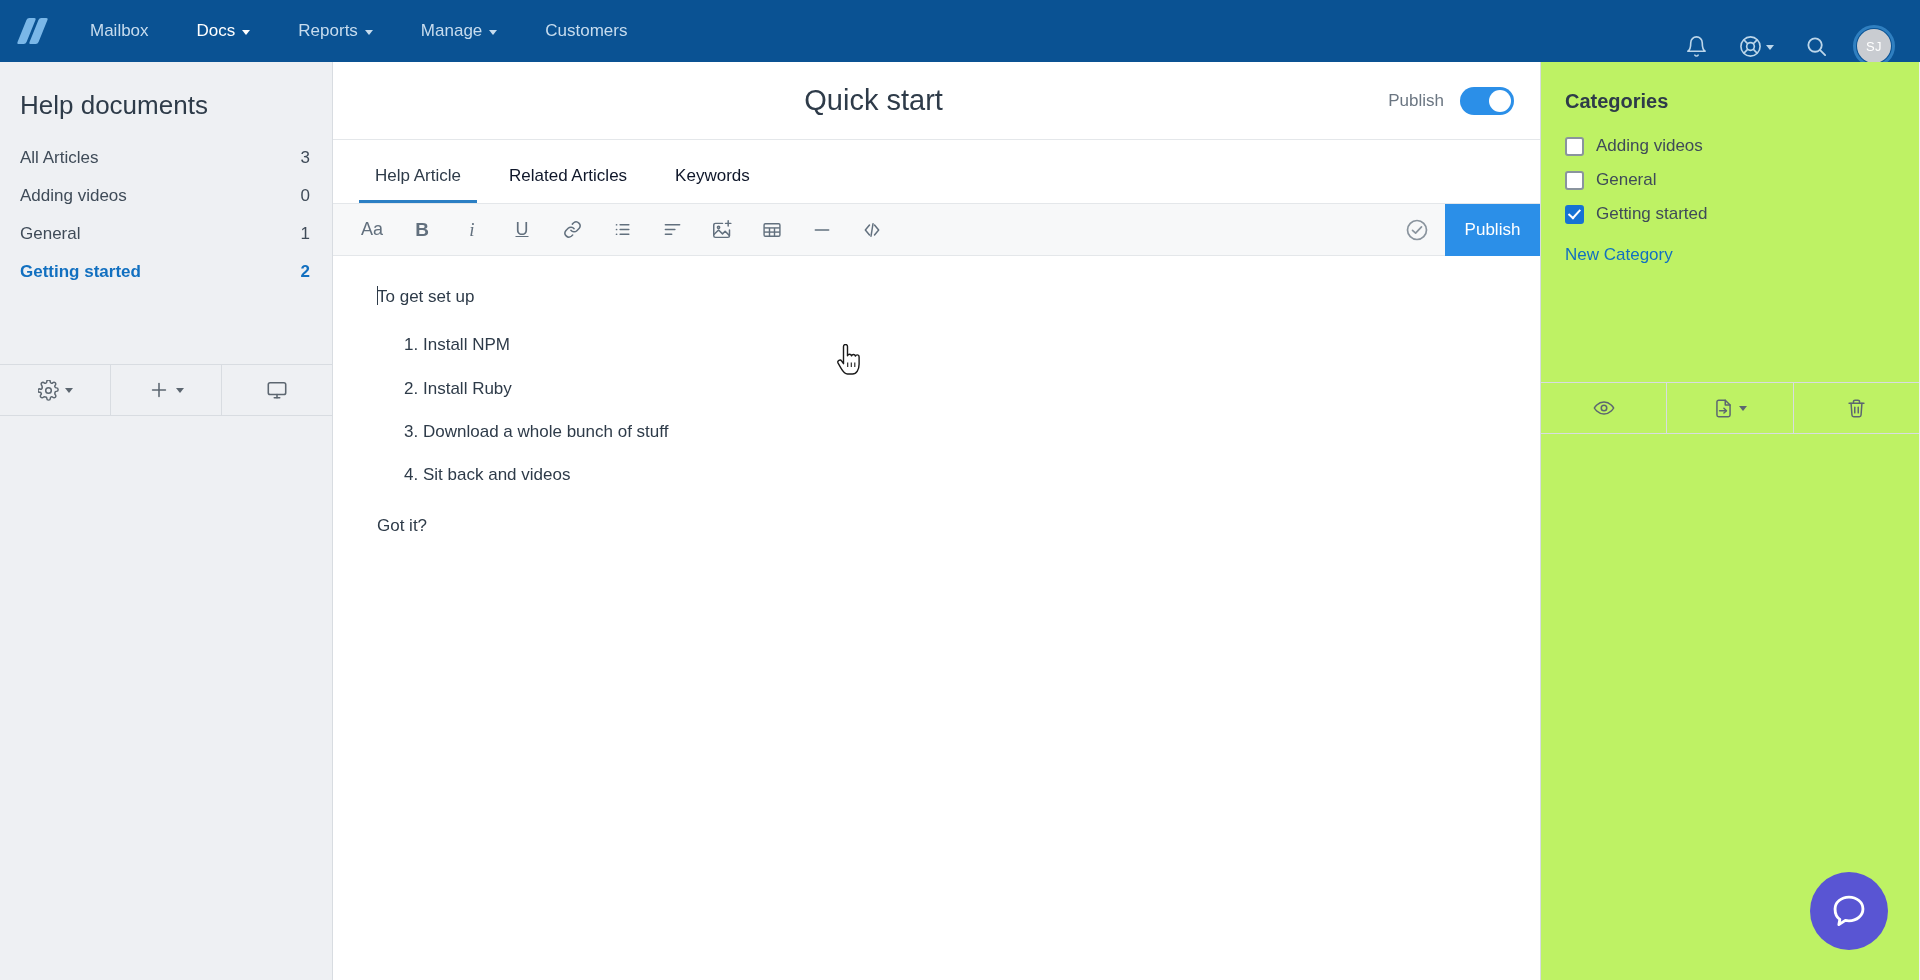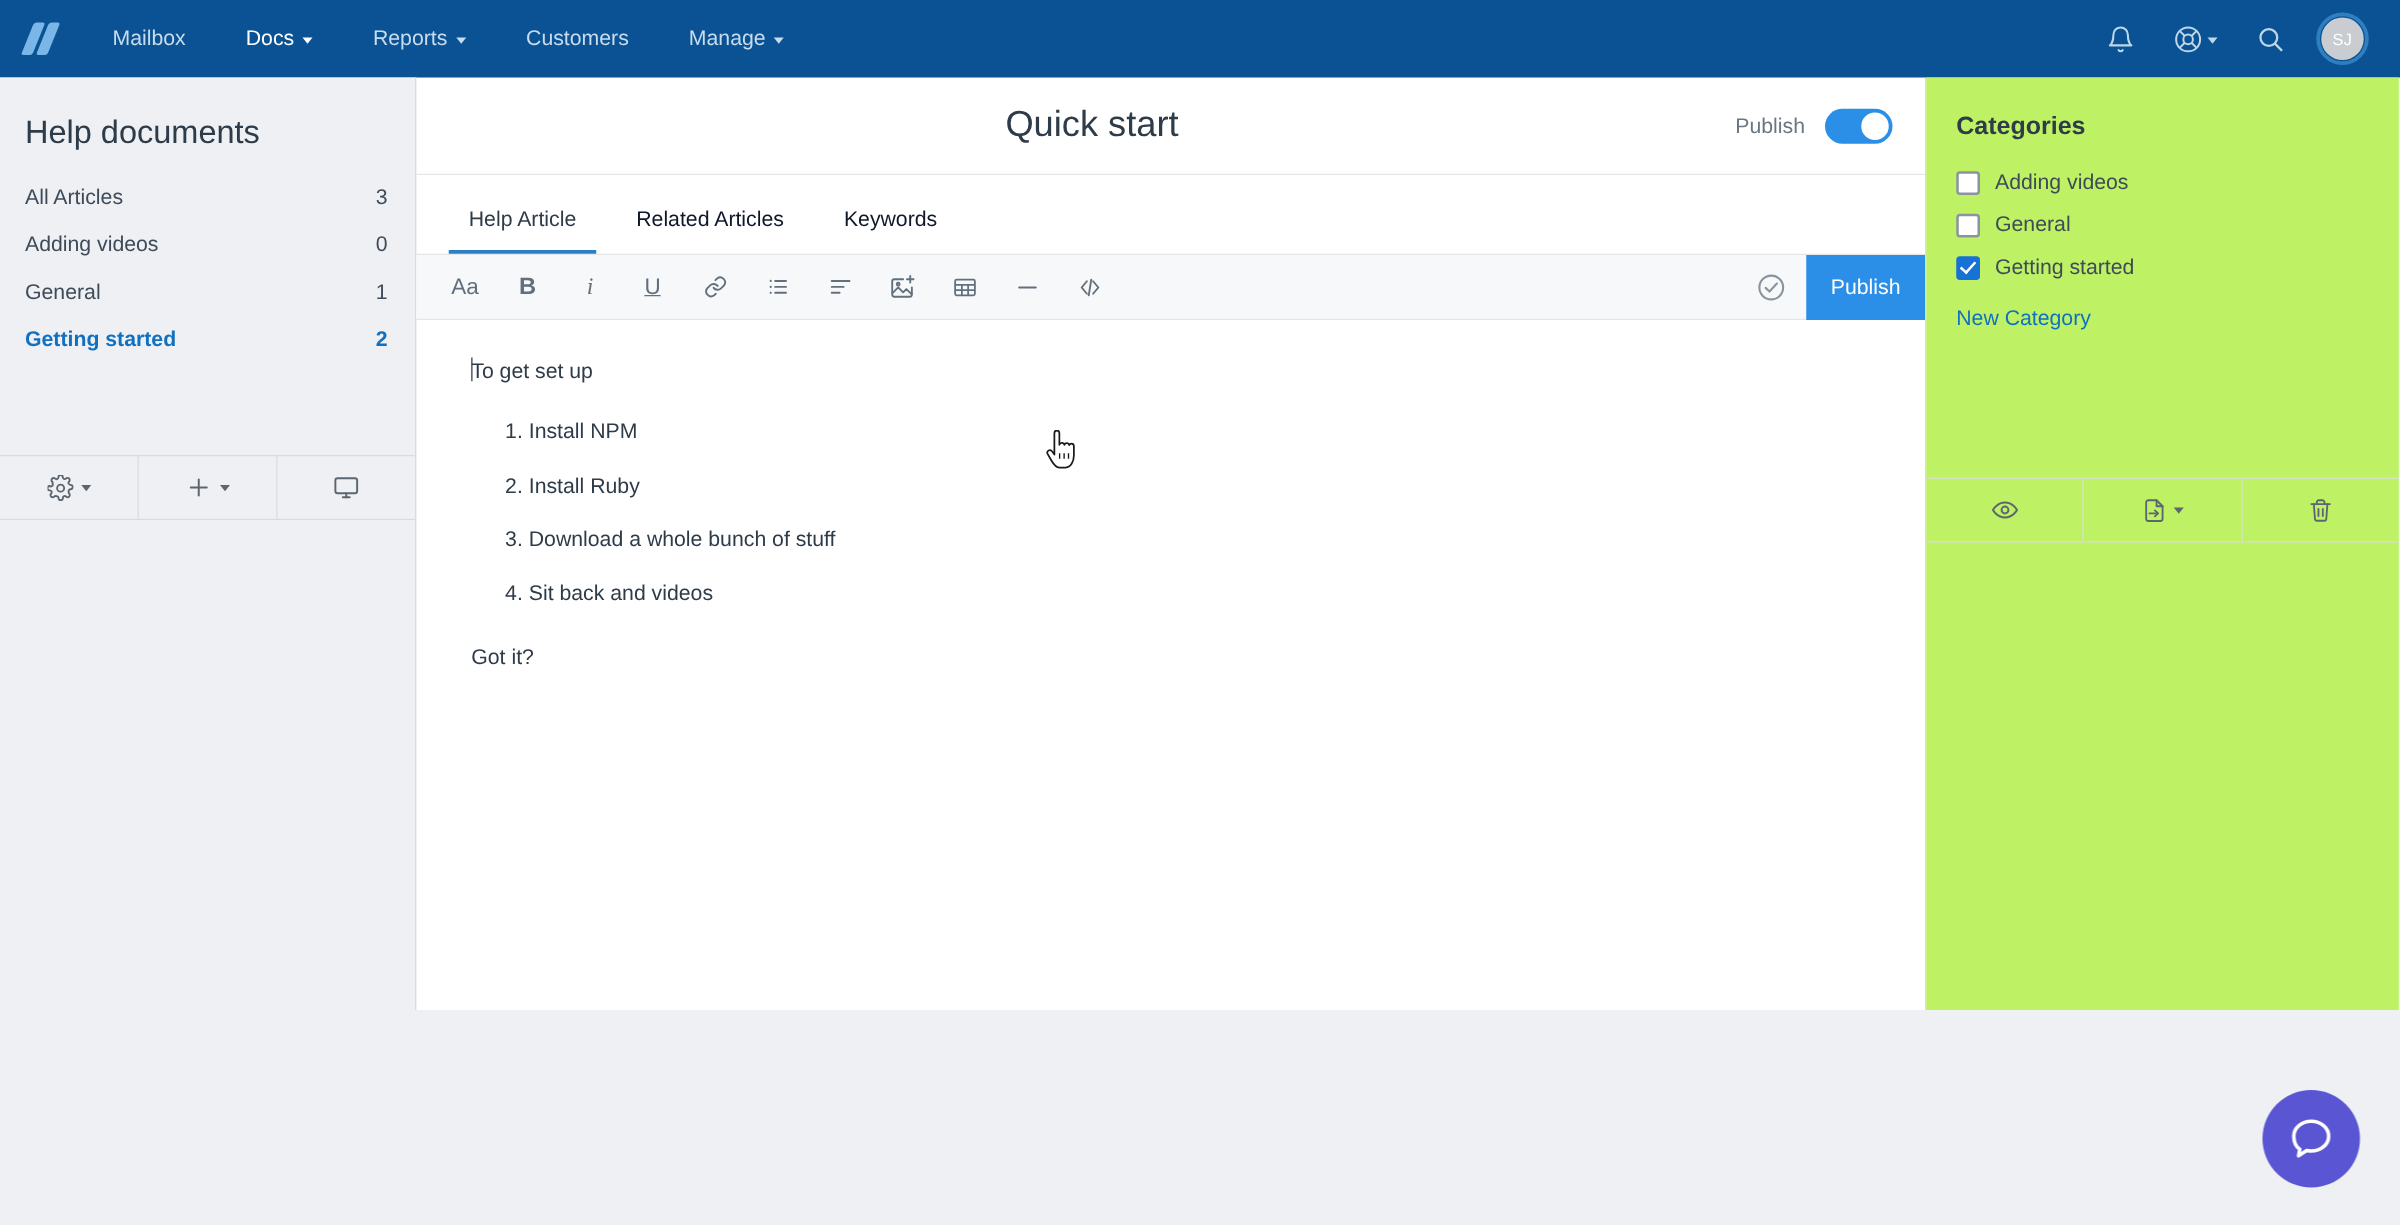--- a/index.html
+++ b/index.html
@@ -36,21 +36,21 @@
   .nav-item.active { color: #ffffff; }
   .caret {
     width: 0; height: 0;
     border-left: 4.5px solid transparent;
     border-right: 4.5px solid transparent;
     border-top: 5px solid currentColor;
     display: inline-block; margin-top: 2px;
   }
 
   .nav-right {
-    position: absolute; right: 0; top: 0; height: 62px;
+    position: absolute; right: 0; top: 15px; height: 62px;
     display: flex; align-items: flex-start; gap: 0; padding-right: 16px;
   }
   .nav-icon {
     width: 56px; height: 62px; display: flex; align-items: center; justify-content: center;
     color: #bcd6ea; cursor: pointer;
   }
   .nav-icon.with-caret { width: 64px; gap: 4px; }
   .avatar-wrap {
     width: 60px; height: 62px; display: flex; align-items: center; justify-content: center;
     cursor: pointer;
@@ -61,21 +61,21 @@
     display: flex; align-items: center; justify-content: center;
   }
   .avatar {
     width: 34px; height: 34px; border-radius: 50%;
     background: #c9ccd1; color: #ffffff;
     display: flex; align-items: center; justify-content: center;
     font-size: 13px; letter-spacing: .5px;
   }
 
   
-  .body-area { display: flex; height: 746px; width: 1920px; }
+  .body-area { display: flex; height: 918px; width: 1920px; }
 
   
   .sidebar {
     width: 333px; background: #eef0f3;
     border-right: 1px solid #d8dce1;
     display: flex; flex-direction: column;
     position: relative;
   }
   .sidebar-title {
     font-size: 26px; color: #2e3b49; font-weight: 400;
@@ -240,25 +240,25 @@
     </div>
     <div class="nav-item active">
       <span>Docs</span>
       <span class="caret"></span>
     </div>
     <div class="nav-item">
       <span>Reports</span>
       <span class="caret"></span>
     </div>
     <div class="nav-item">
-      <span>Customers</span>
-    </div>
-    <div class="nav-item">
       <span>Manage</span>
       <span class="caret"></span>
+    </div>
+    <div class="nav-item">
+      <span>Customers</span>
     </div>
   </div>
 
   <div class="nav-right">
     <div class="nav-icon">
       <svg width="23" height="23" viewBox="0 0 24 24" fill="none" stroke="currentColor" stroke-width="1.7" stroke-linecap="round" stroke-linejoin="round">
         <path d="M18 8A6 6 0 006 8c0 7-3 9-3 9h18s-3-2-3-9"></path>
         <path d="M13.7 21a2 2 0 01-3.4 0"></path>
       </svg>
     </div>

